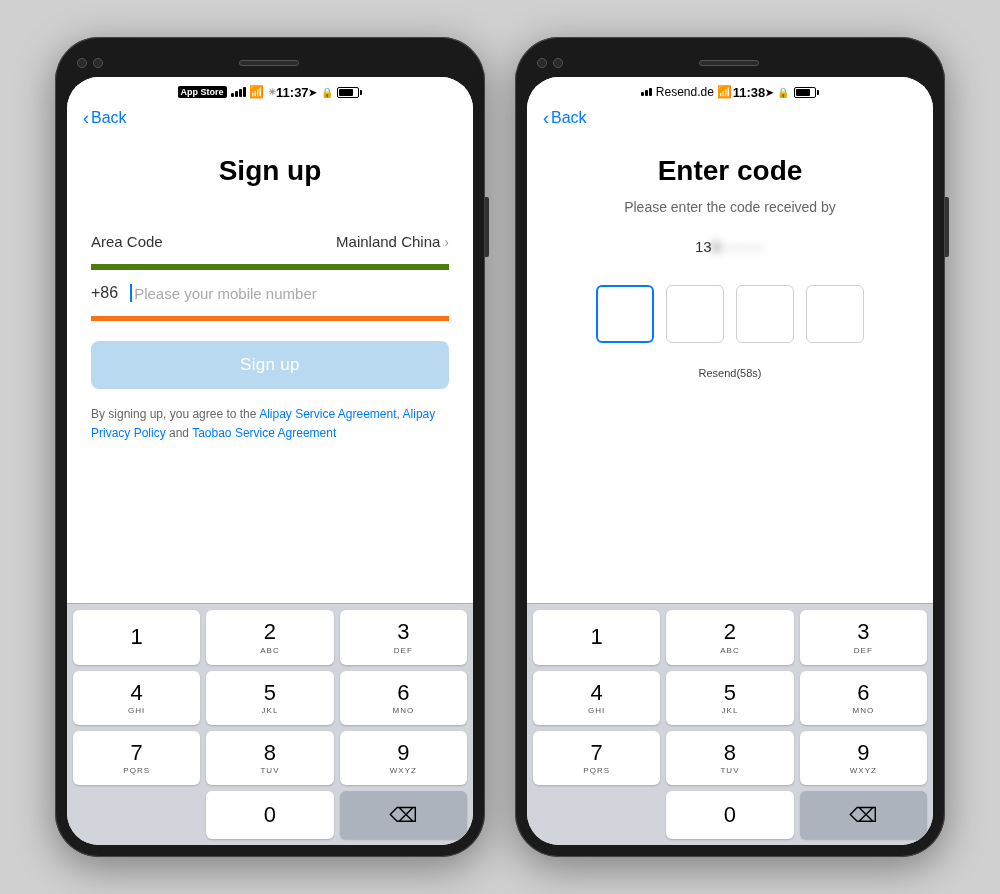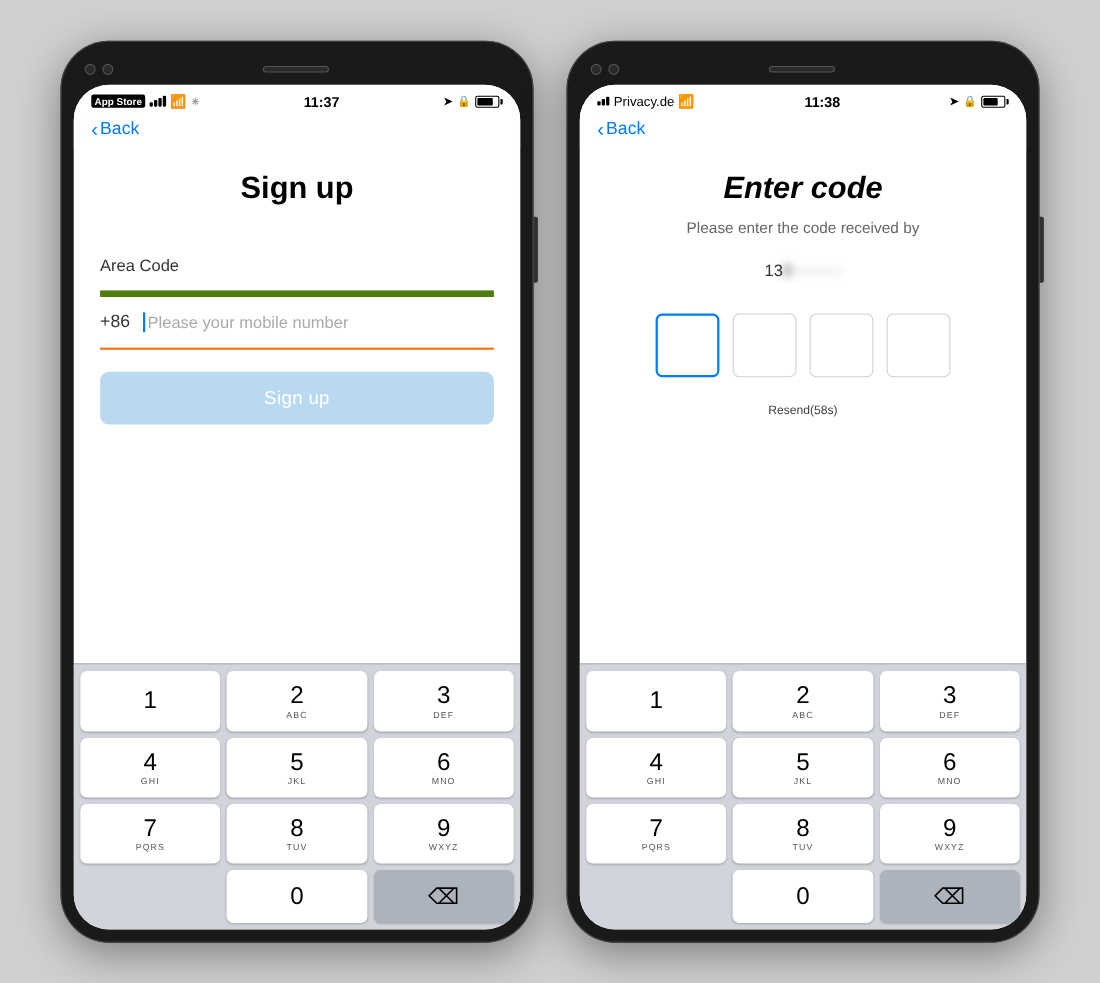--- a/index.html
+++ b/index.html
@@ -71,21 +71,21 @@
       background: #fff;
       border-radius: 32px;
       overflow: hidden;
       display: flex;
       flex-direction: column;
     }
 
     
     .status-bar {
       display: flex;
-      justify-content: space-between;
+      justify-content: center;
       align-items: center;
       padding: 6px 16px 4px;
       background: #fff;
       font-size: 11px;
       font-weight: 600;
       height: 28px;
     }
 
     .status-left { display: flex; align-items: center; gap: 4px; }
     .status-right { display: flex; align-items: center; gap: 4px; }
@@ -199,21 +199,21 @@
     }
 
     .chevron-right {
       color: #999;
       font-size: 14px;
     }
 
     .phone-input-row {
       display: flex;
       align-items: center;
-      border-bottom: 2px solid #f97316;
+      border-bottom: 5px solid #f97316;
       padding: 14px 0;
       gap: 12px;
     }
 
     .country-code {
       font-size: 16px;
       color: #333;
       font-weight: 400;
     }
 
@@ -316,21 +316,20 @@
       align-items: center;
     }
 
     .page-title-center {
       font-size: 28px;
       font-weight: 700;
       text-align: center;
       margin-bottom: 10px;
       color: #000;
       width: 100%;
-      font-style: italic;
     }
 
     .subtitle-text {
       font-size: 14px;
       color: #666;
       text-align: right;
       line-height: 1.5;
     }
 
     .phone-number-display {
@@ -443,32 +442,39 @@
         <span>Back</span>
       </div>
     </div>
 
     <div class="screen-content">
       <div class="signup-content">
         <h1 class="page-title">Sign up</h1>
 
         <div class="field-row">
           <span class="field-label">Area Code</span>
+          <div class="field-value">
+            <span>Mainland China</span>
+            <span class="chevron-right">›</span>
+          </div>
         </div>
 
         <div class="phone-input-row">
           <span class="country-code">+86</span>
           <div style="display:flex;align-items:center;flex:1;gap:2px;">
             <span class="cursor-blink"></span>
             <span style="font-size:15px;color:#aaa;">Please your mobile number</span>
           </div>
         </div>
 
         <button class="signup-btn">Sign up</button>
 
+        <p class="terms-text">
+          <span>By signing up, you agree to the </span><span class="terms-link">Alipay Service Agreement</span><span>, </span><span class="terms-link">Alipay Privacy Policy</span><span> and </span><span class="terms-link">Taobao Service Agreement</span>
+        </p>
       </div>
 
       <div class="keyboard">
 
         <div class="key">
           <span class="key-num">1</span>
         </div>
         <div class="key">
           <span class="key-num">2</span>
           <span class="key-alpha">ABC</span>
@@ -529,21 +535,21 @@
 
   <div class="phone-screen">
 
     <div class="status-bar">
       <div class="status-left">
         <div class="signal-bars">
           <div class="signal-bar"></div>
           <div class="signal-bar"></div>
           <div class="signal-bar"></div>
         </div>
-        <span class="telekom-text">Privacy.de</span>
+        <span class="telekom-text">Resend.de</span>
         <span style="font-size:12px;">📶</span>
       </div>
       <span class="status-time">11:38</span>
       <div class="status-right">
         <span class="location-arrow">➤</span>
         <span class="alarm-icon">🔒</span>
         <div class="battery-icon">
           <div class="battery-body">
             <div class="battery-fill" style="width:75%;"></div>
           </div>

